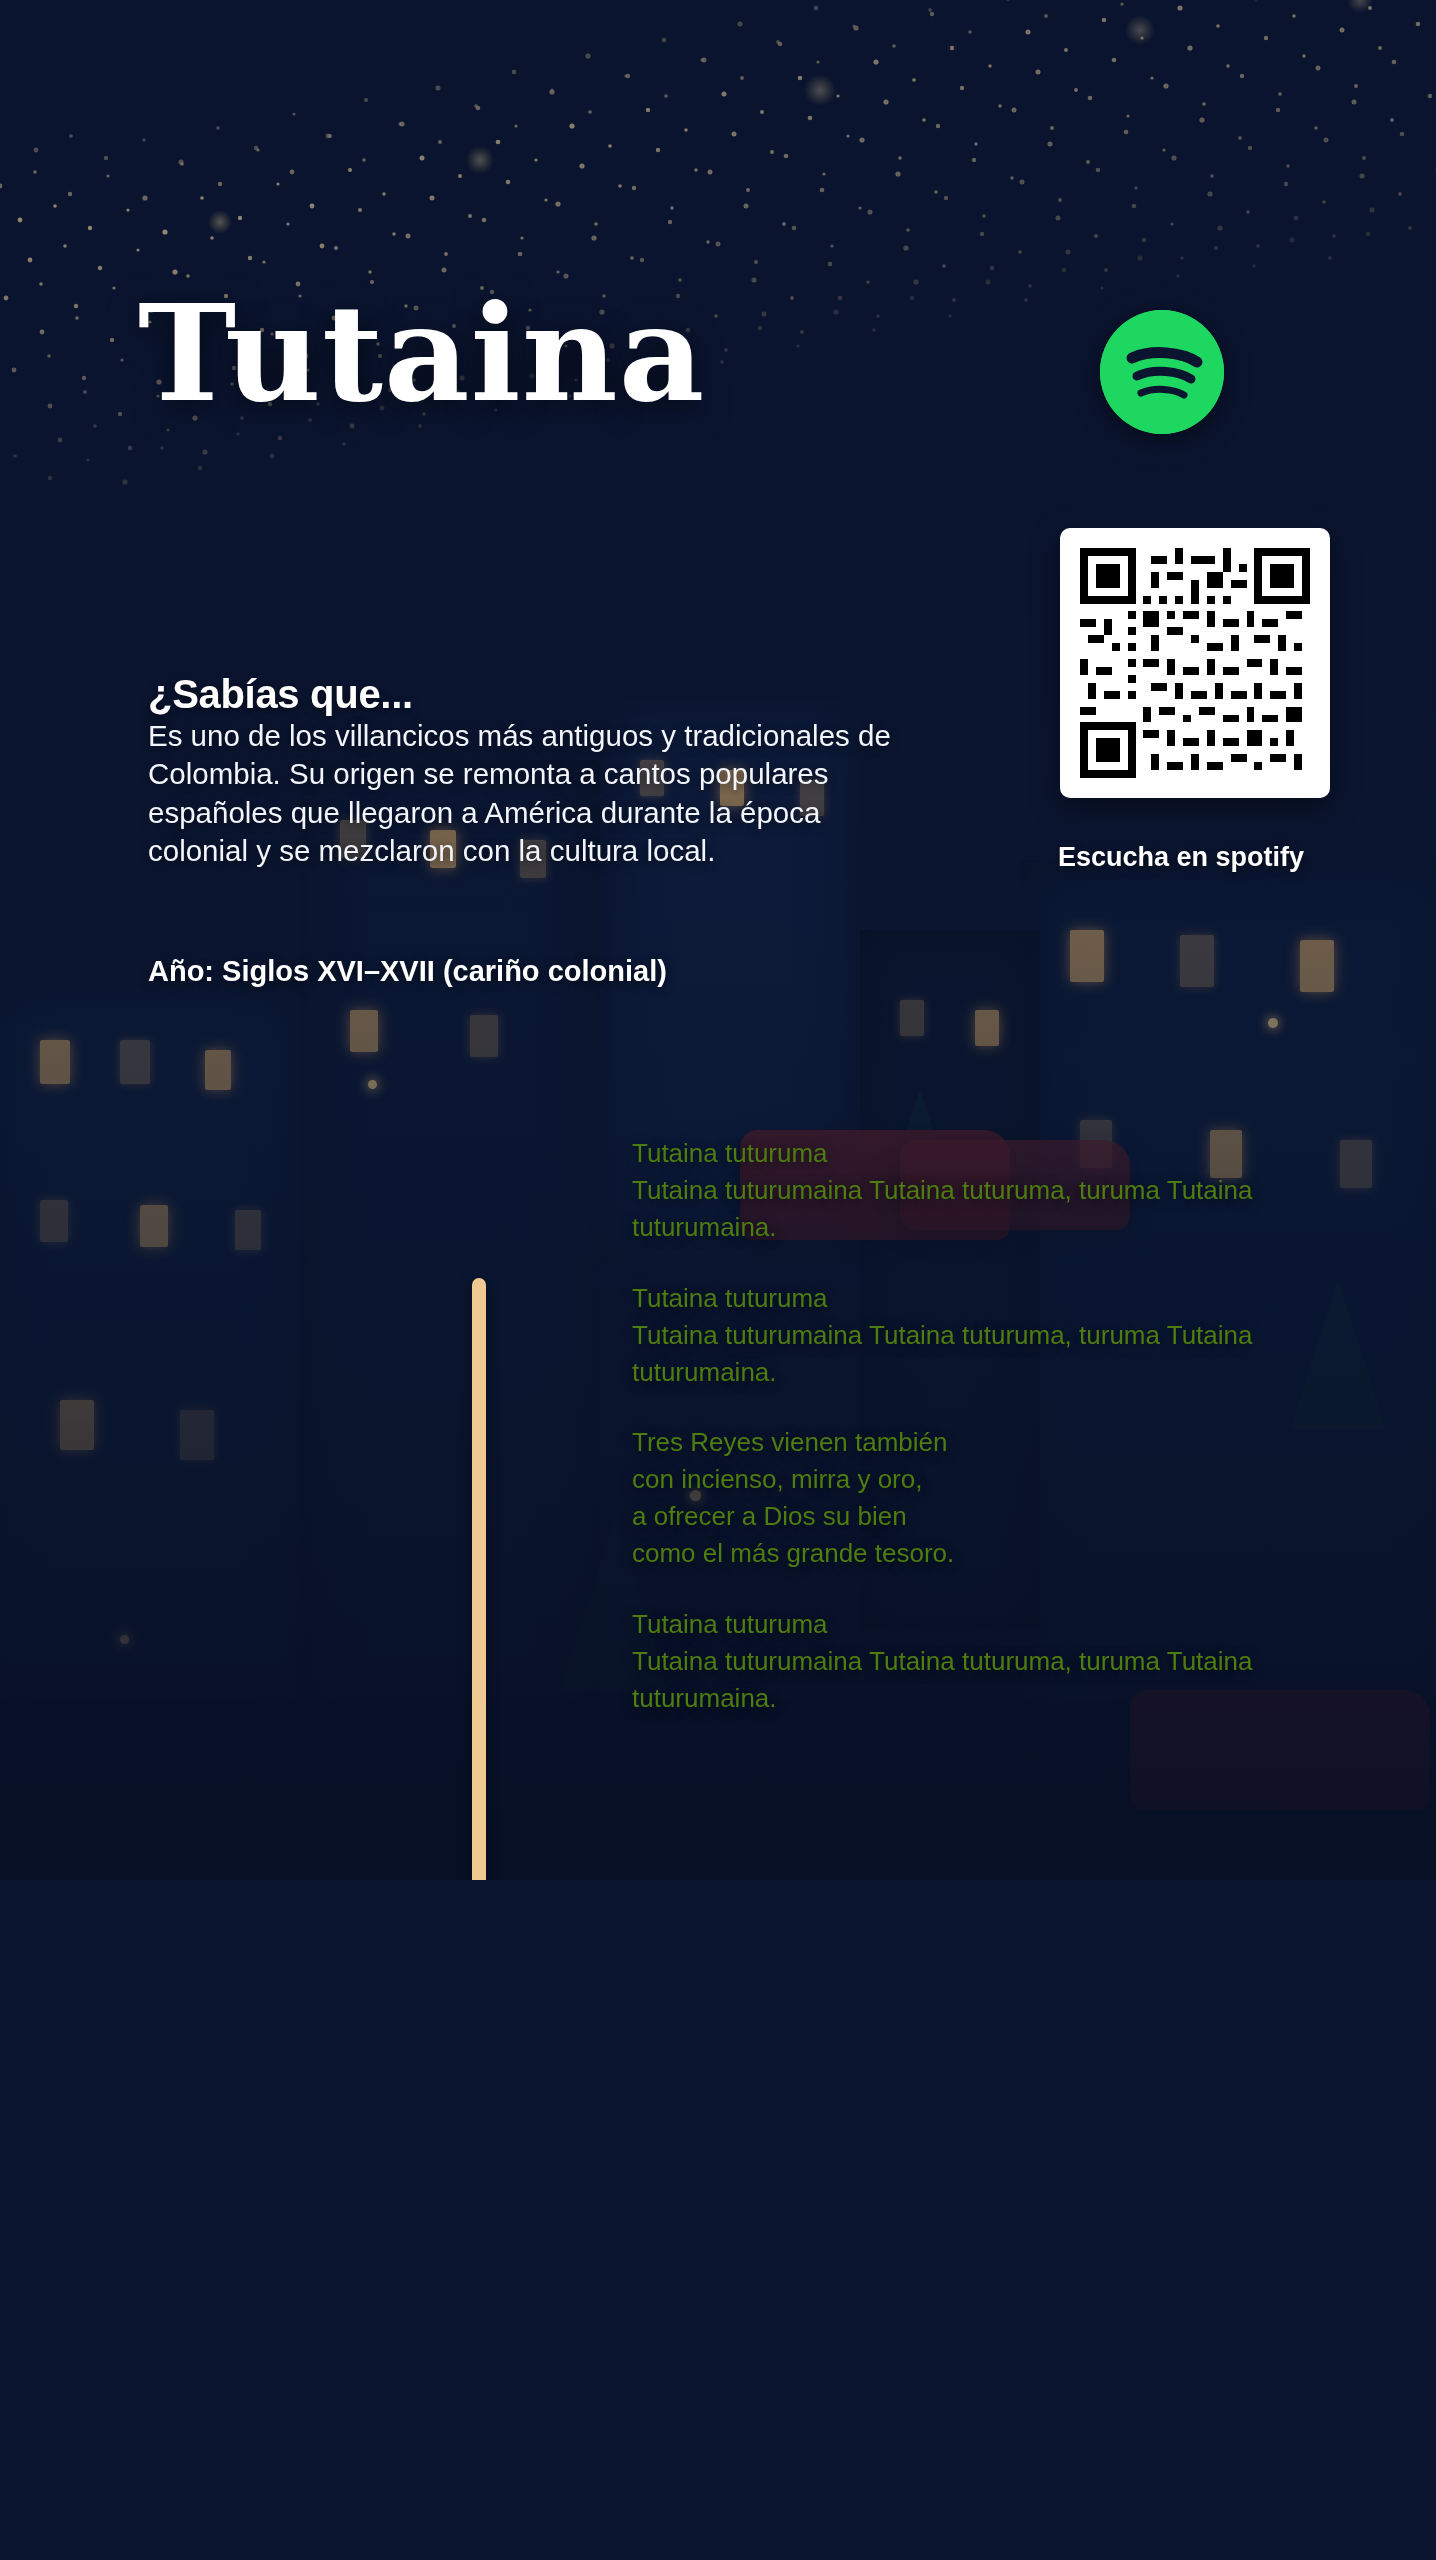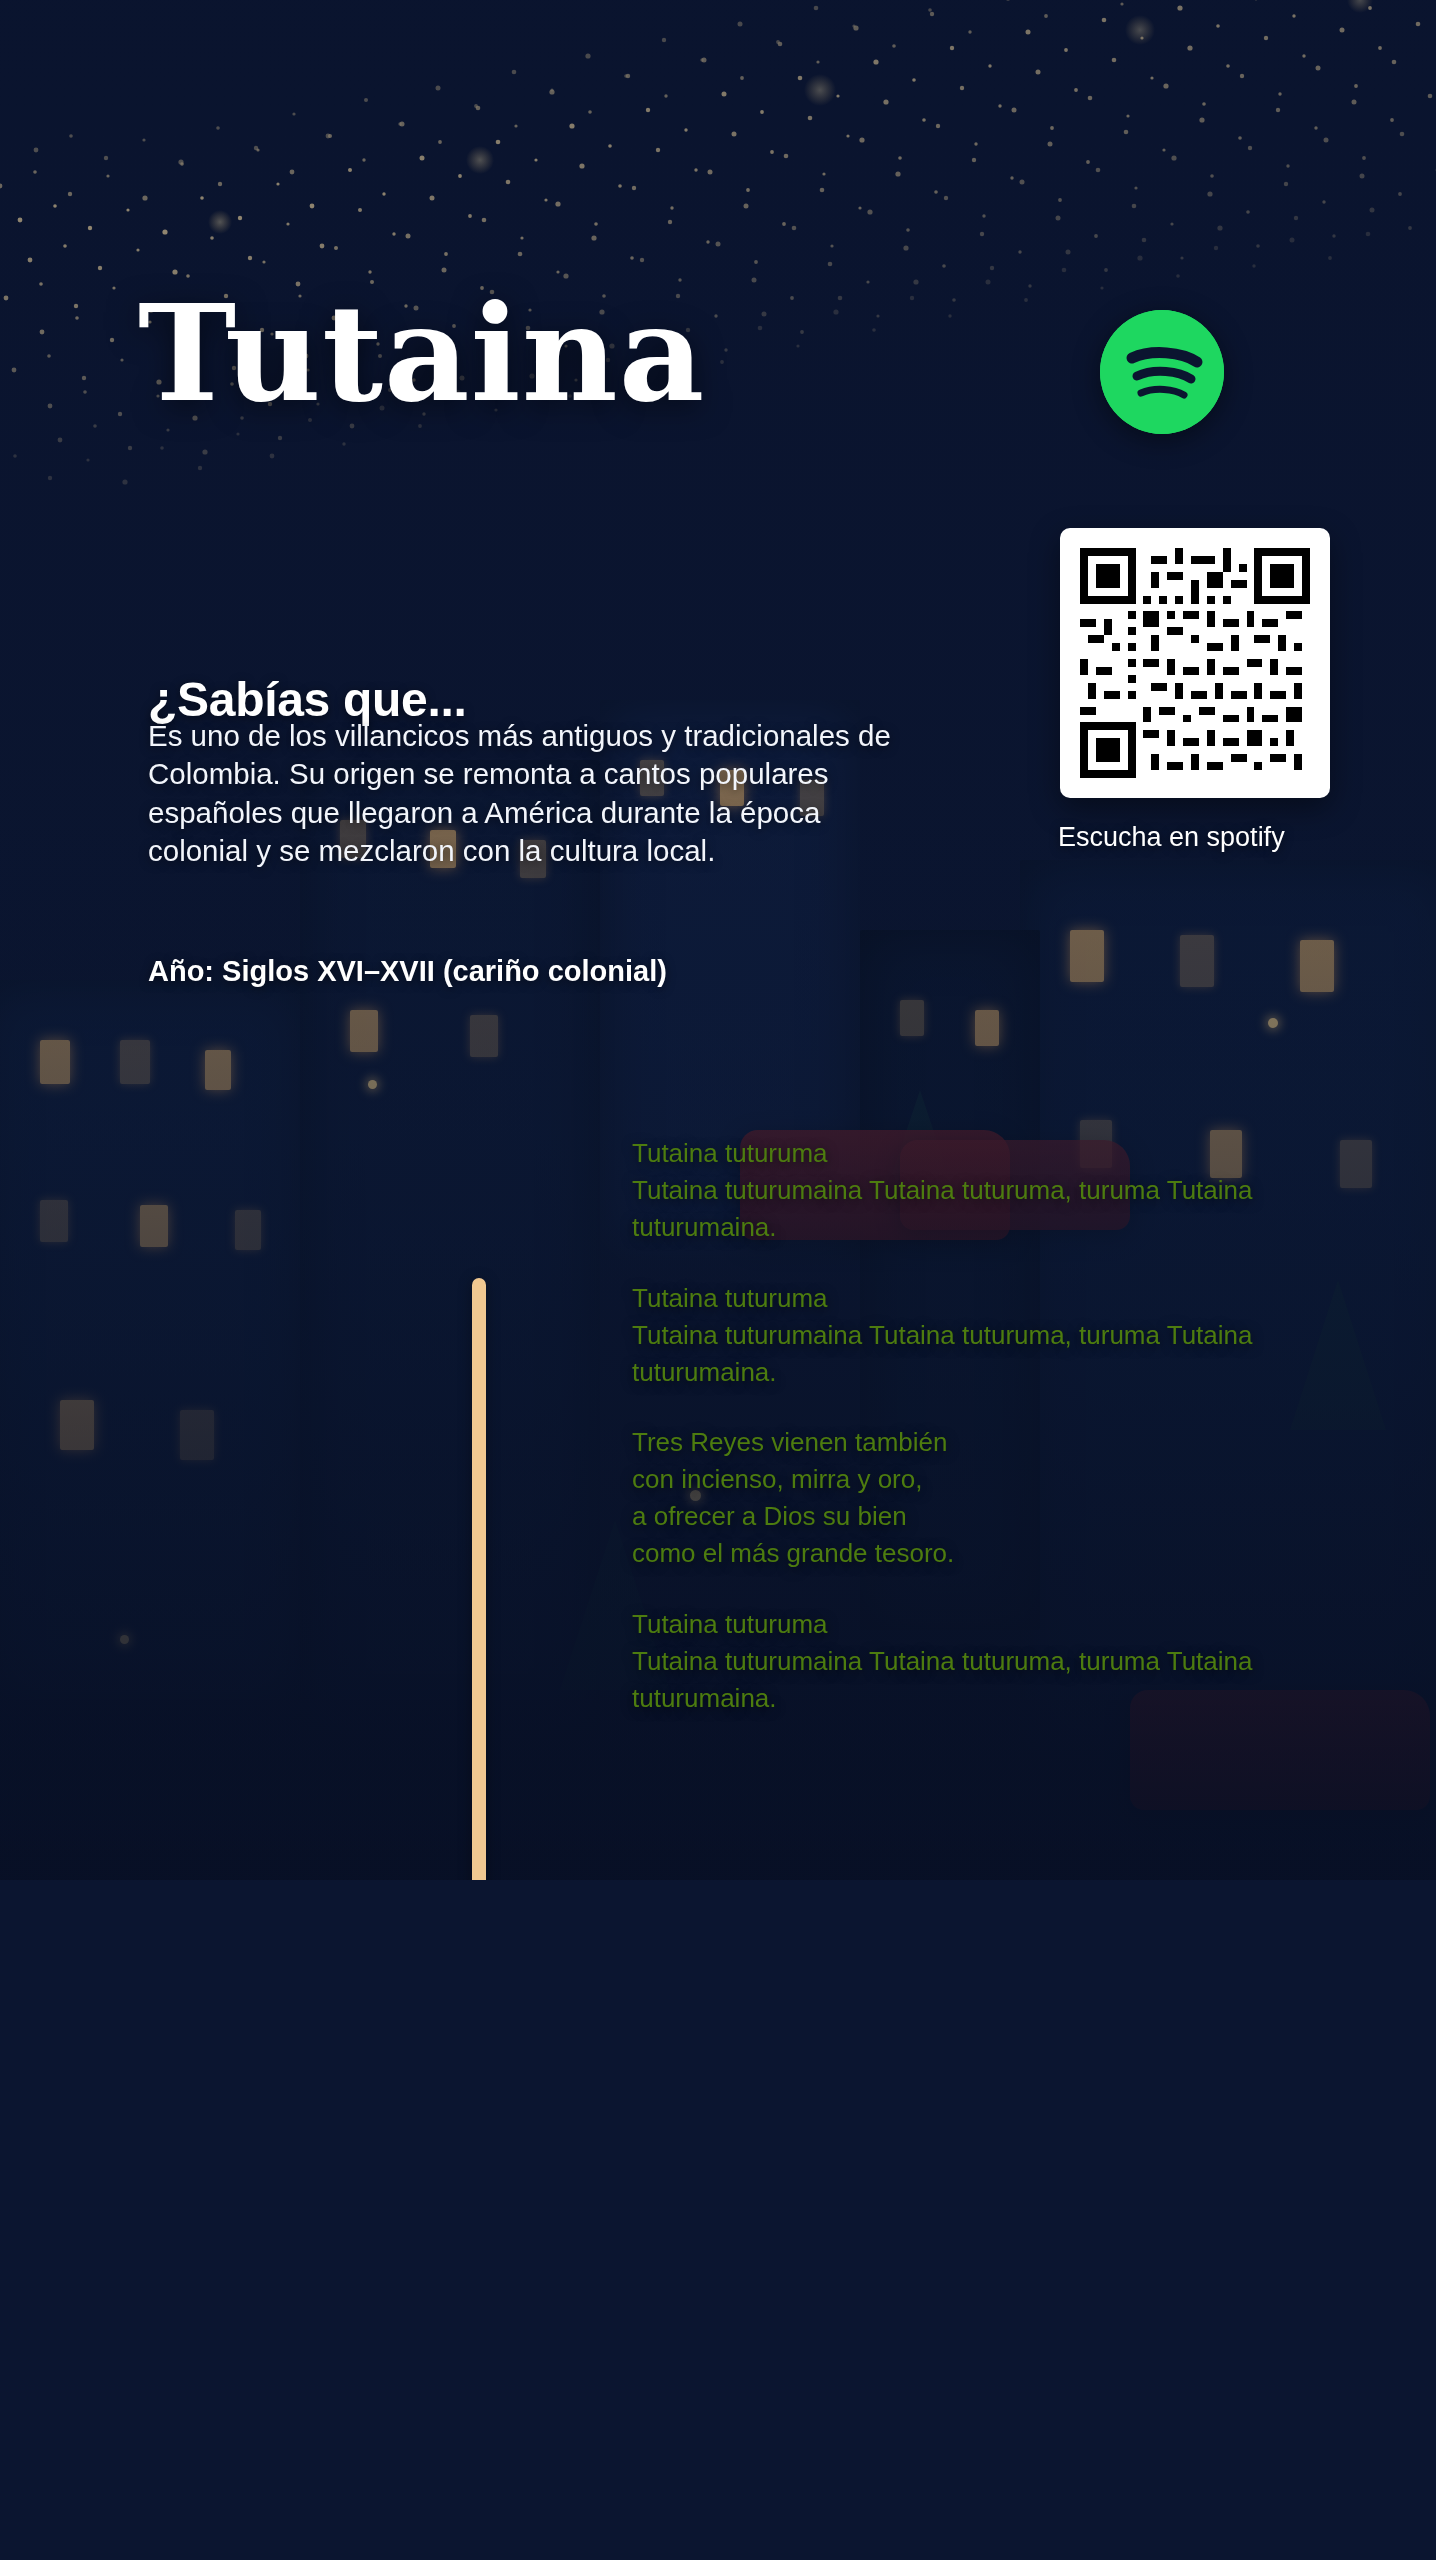--- a/index.html
+++ b/index.html
@@ -138,35 +138,35 @@
     height: 270px;
     background: #ffffff;
     border-radius: 10px;
     box-shadow: 0 10px 30px rgba(0,0,0,0.42);
   }
   .qr-inner { position: absolute; left: 20px; top: 20px; width: 230px; height: 230px; }
 
   .qr-caption {
     position: absolute;
     left: 1058px;
-    top: 820px;
+    top: 840px;
     width: 260px;
     color: #ffffff;
     font-size: 27px;
     line-height: 1.32;
-    font-weight: 400;
+    font-weight: 700;
     text-shadow: 0 2px 10px rgba(0,0,0,0.6);
   }
 
   .fact-title {
     position: absolute;
     left: 148px;
     top: 672px;
     color: #ffffff;
-    font-size: 48px;
+    font-size: 40px;
     font-weight: 700;
     letter-spacing: -0.3px;
     text-shadow: 0 2px 10px rgba(0,0,0,0.55);
   }
   .fact-body {
     position: absolute;
     left: 148px;
     top: 717px;
     width: 750px;
     color: #f2f5fb;

